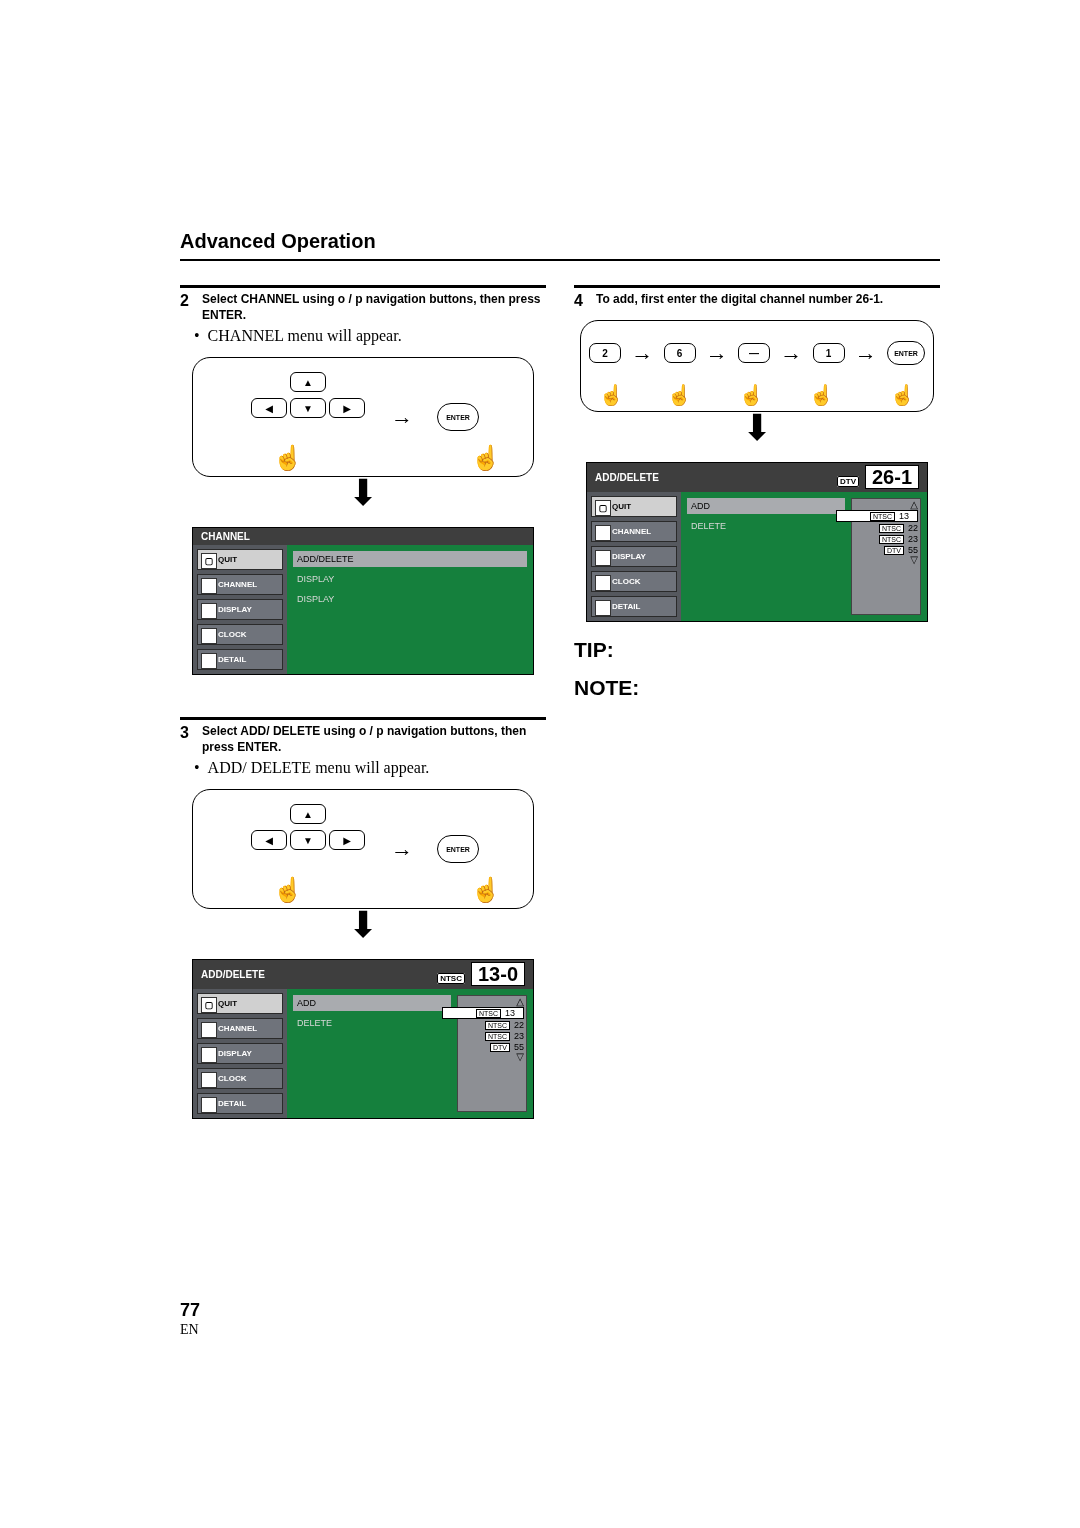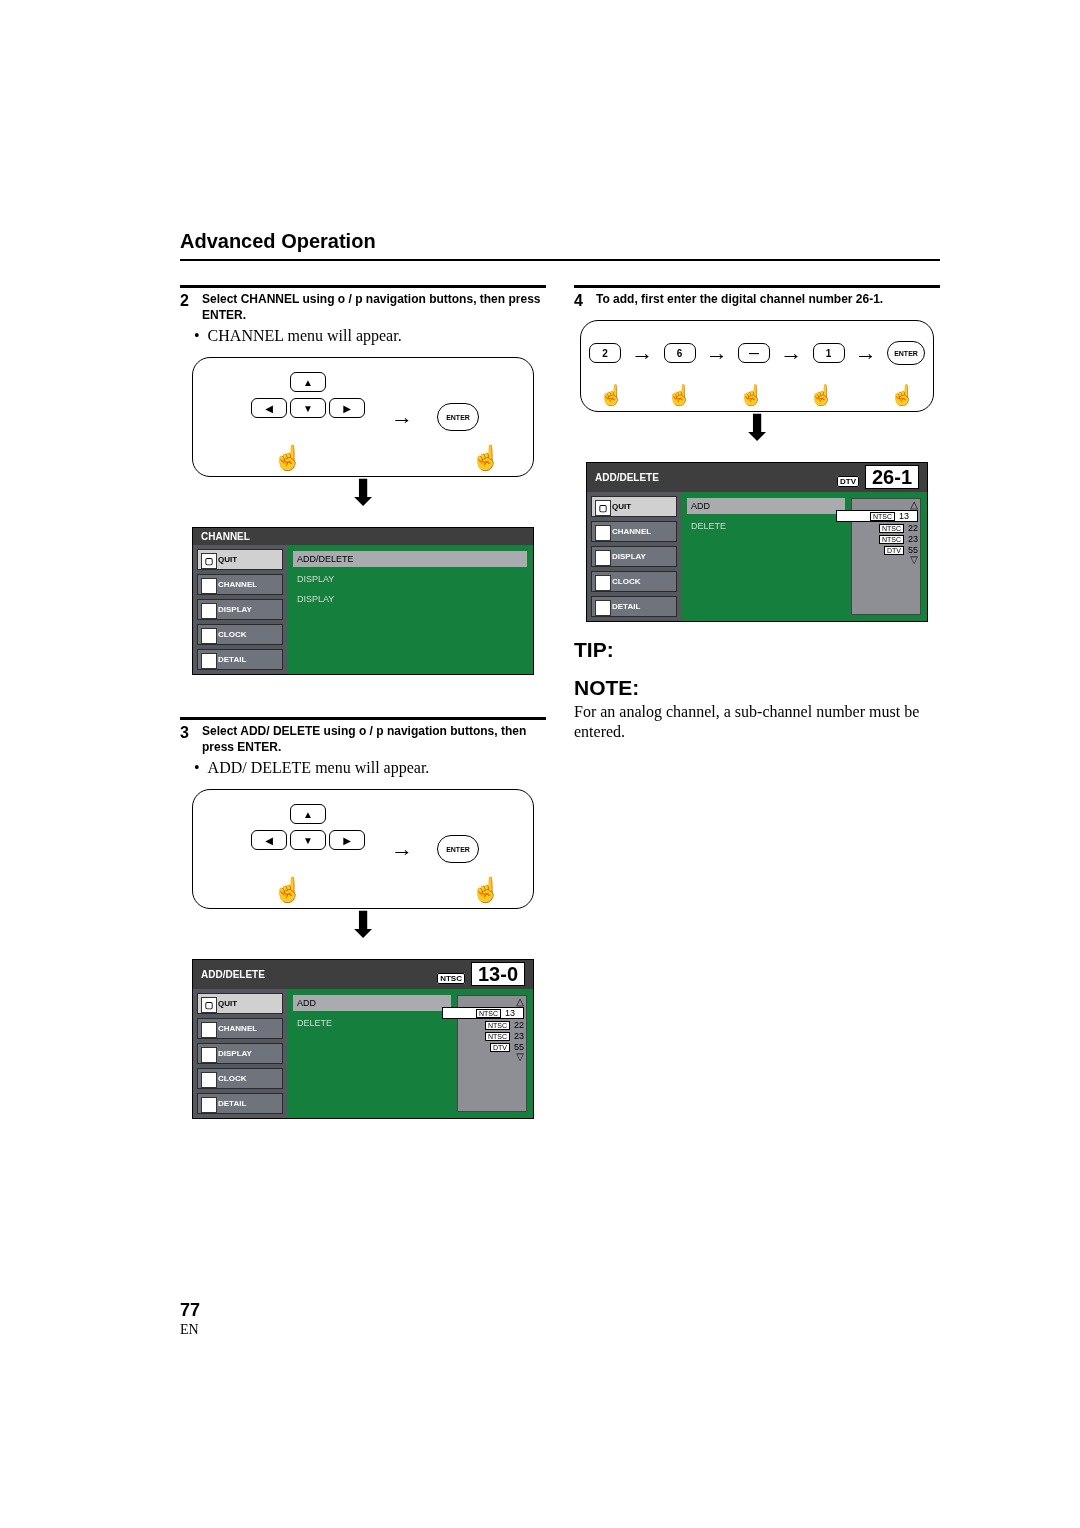--- a/index.html
+++ b/index.html
@@ -434,19 +434,18 @@
                   <span>55</span>
                 </div>
               <div class="tri">▽</div>
             </div>
           </div>
         </div>
       </div>
 
       <div class="tip-h">TIP:</div>
       <div class="note-h">NOTE:</div>
-      <div class="note-b">For an analog channel, a sub-channel number must be entered.</div>
     </div>
   </div>
 </div>
 
 <div class="pagenum">77</div>
 <div class="lang">EN</div>
 
 </body></html>

